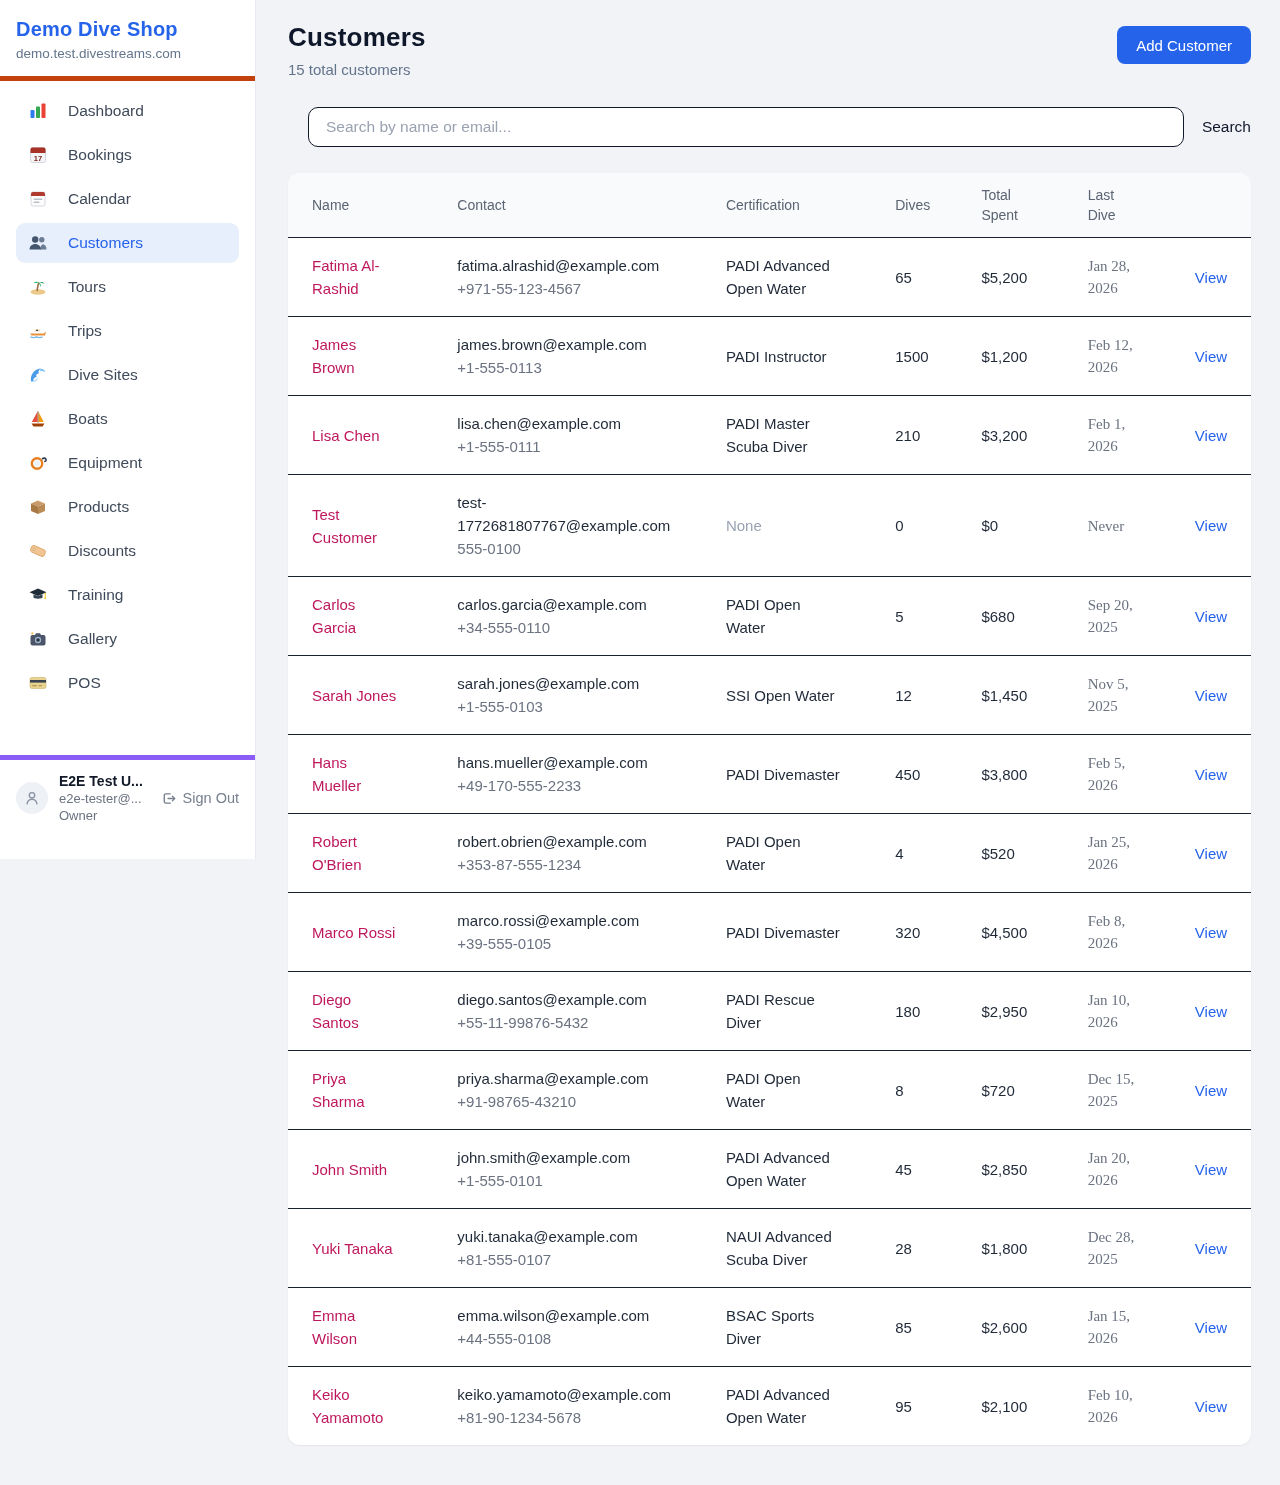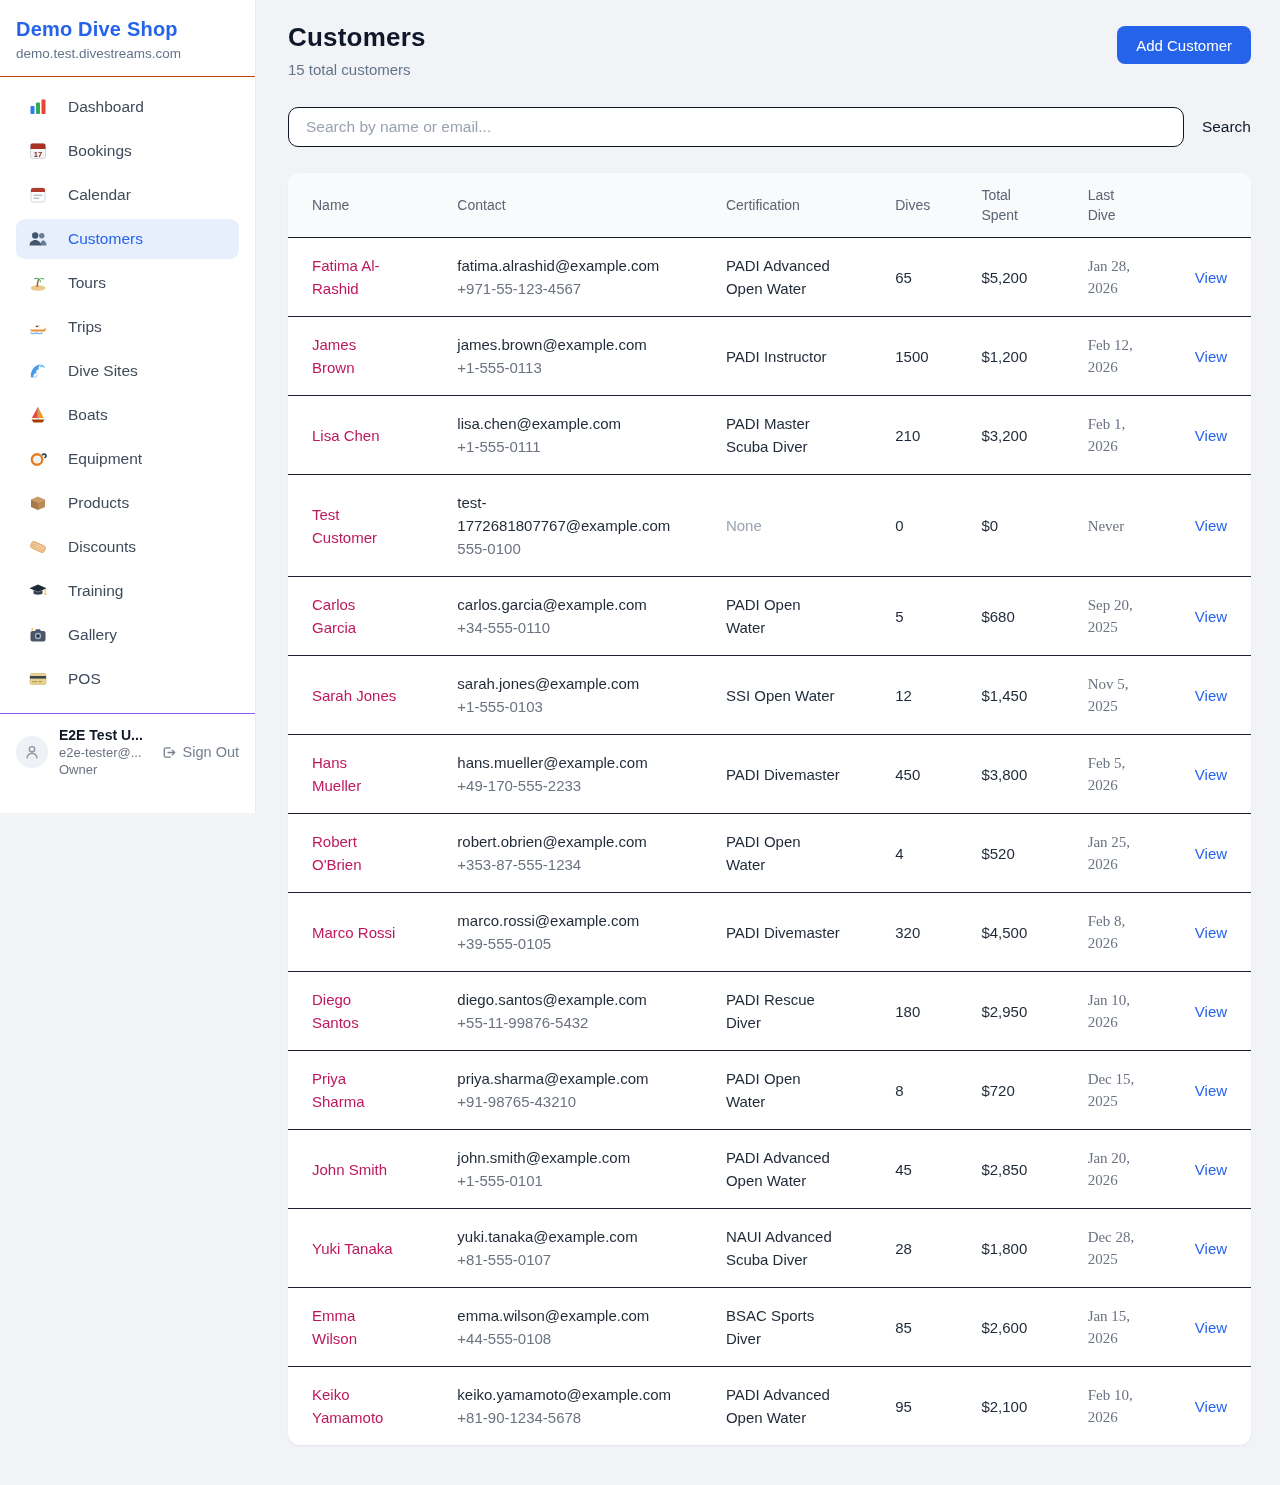--- a/index.html
+++ b/index.html
@@ -12,37 +12,37 @@
   }
   .page { display: flex; align-items: flex-start; }
 
   
   .sidebar {
     width: 256px;
     background: #ffffff;
     border-right: 1px solid #e7eaf0;
     flex: 0 0 256px;
   }
-  .brand { padding: 18px 16px 15px 16px; border-bottom: 1px solid #c2410c; }
+  .brand { padding: 18px 16px 15px 16px; border-bottom: 5px solid #c2410c; }
   .brand-name { font-size: 20px; font-weight: 700; color: #2563eb; letter-spacing: .2px; }
   .brand-domain { font-size: 13.5px; color: #64748b; margin-top: 5px; }
   .nav { padding: 10px 16px 10px 16px; }
   .nav-item {
     display: flex; align-items: center; gap: 20px;
     height: 40px; padding: 0 12px; margin-bottom: 4px;
     border-radius: 9px; cursor: pointer;
     font-size: 15.5px; color: #3f4a5a; font-weight: 400;
   }
   .nav-item.active { background: #e7effc; color: #2563eb; font-weight: 500; }
   .nav-icon { width: 20px; height: 20px; display: inline-flex; flex: 0 0 20px; }
   .nav-icon svg { width: 20px; height: 20px; }
   .user-section {
-    border-top: 1px solid #8b5cf6;
+    border-top: 5px solid #8b5cf6;
     padding: 13px 16px 36px 16px;
-    display: flex; align-items: center; gap: 11px;
+    display: flex; align-items: center; gap: 11px; margin-top: 38px;
   }
   .avatar {
     width: 32px; height: 32px; border-radius: 50%;
     background: #eef1f5; display: flex; align-items: center; justify-content: center;
     flex: 0 0 32px;
   }
   .user-info { width: 96px; overflow: hidden; }
   .user-name { font-size: 14px; font-weight: 700; color: #111827; white-space: nowrap; }
   .user-email, .user-role { font-size: 13px; color: #6b7280; white-space: nowrap; margin-top: 2px; }
   .signout-btn {
@@ -58,21 +58,21 @@
   .page-subtitle { font-size: 15px; color: #64748b; margin-top: 8px; }
   .add-btn {
     margin-top: 4px; height: 38px; padding: 0 19px;
     background: #2563eb; color: #ffffff; border: none; border-radius: 8px;
     font-size: 15px; font-weight: 500; font-family: inherit; cursor: pointer;
   }
   .search-row { margin-top: 29px; display: flex; align-items: center; }
   .search-input {
     flex: 1; height: 40px; border: 1.5px solid #101828; border-radius: 10px;
     padding: 0 17px; font-size: 15.5px; font-family: inherit; color: #111827;
-    background: #ffffff; outline: none;
+    background: #ffffff; outline: none; margin-left: 20px;
   }
   .search-input::placeholder { color: #9aa2b1; }
   .search-btn {
     background: none; border: none; padding: 0 0 0 18px;
     font-size: 15.5px; color: #0f172a; font-family: inherit; cursor: pointer;
   }
 
   
   .table-card {
     margin-top: 26px; background: #ffffff; border-radius: 12px;

